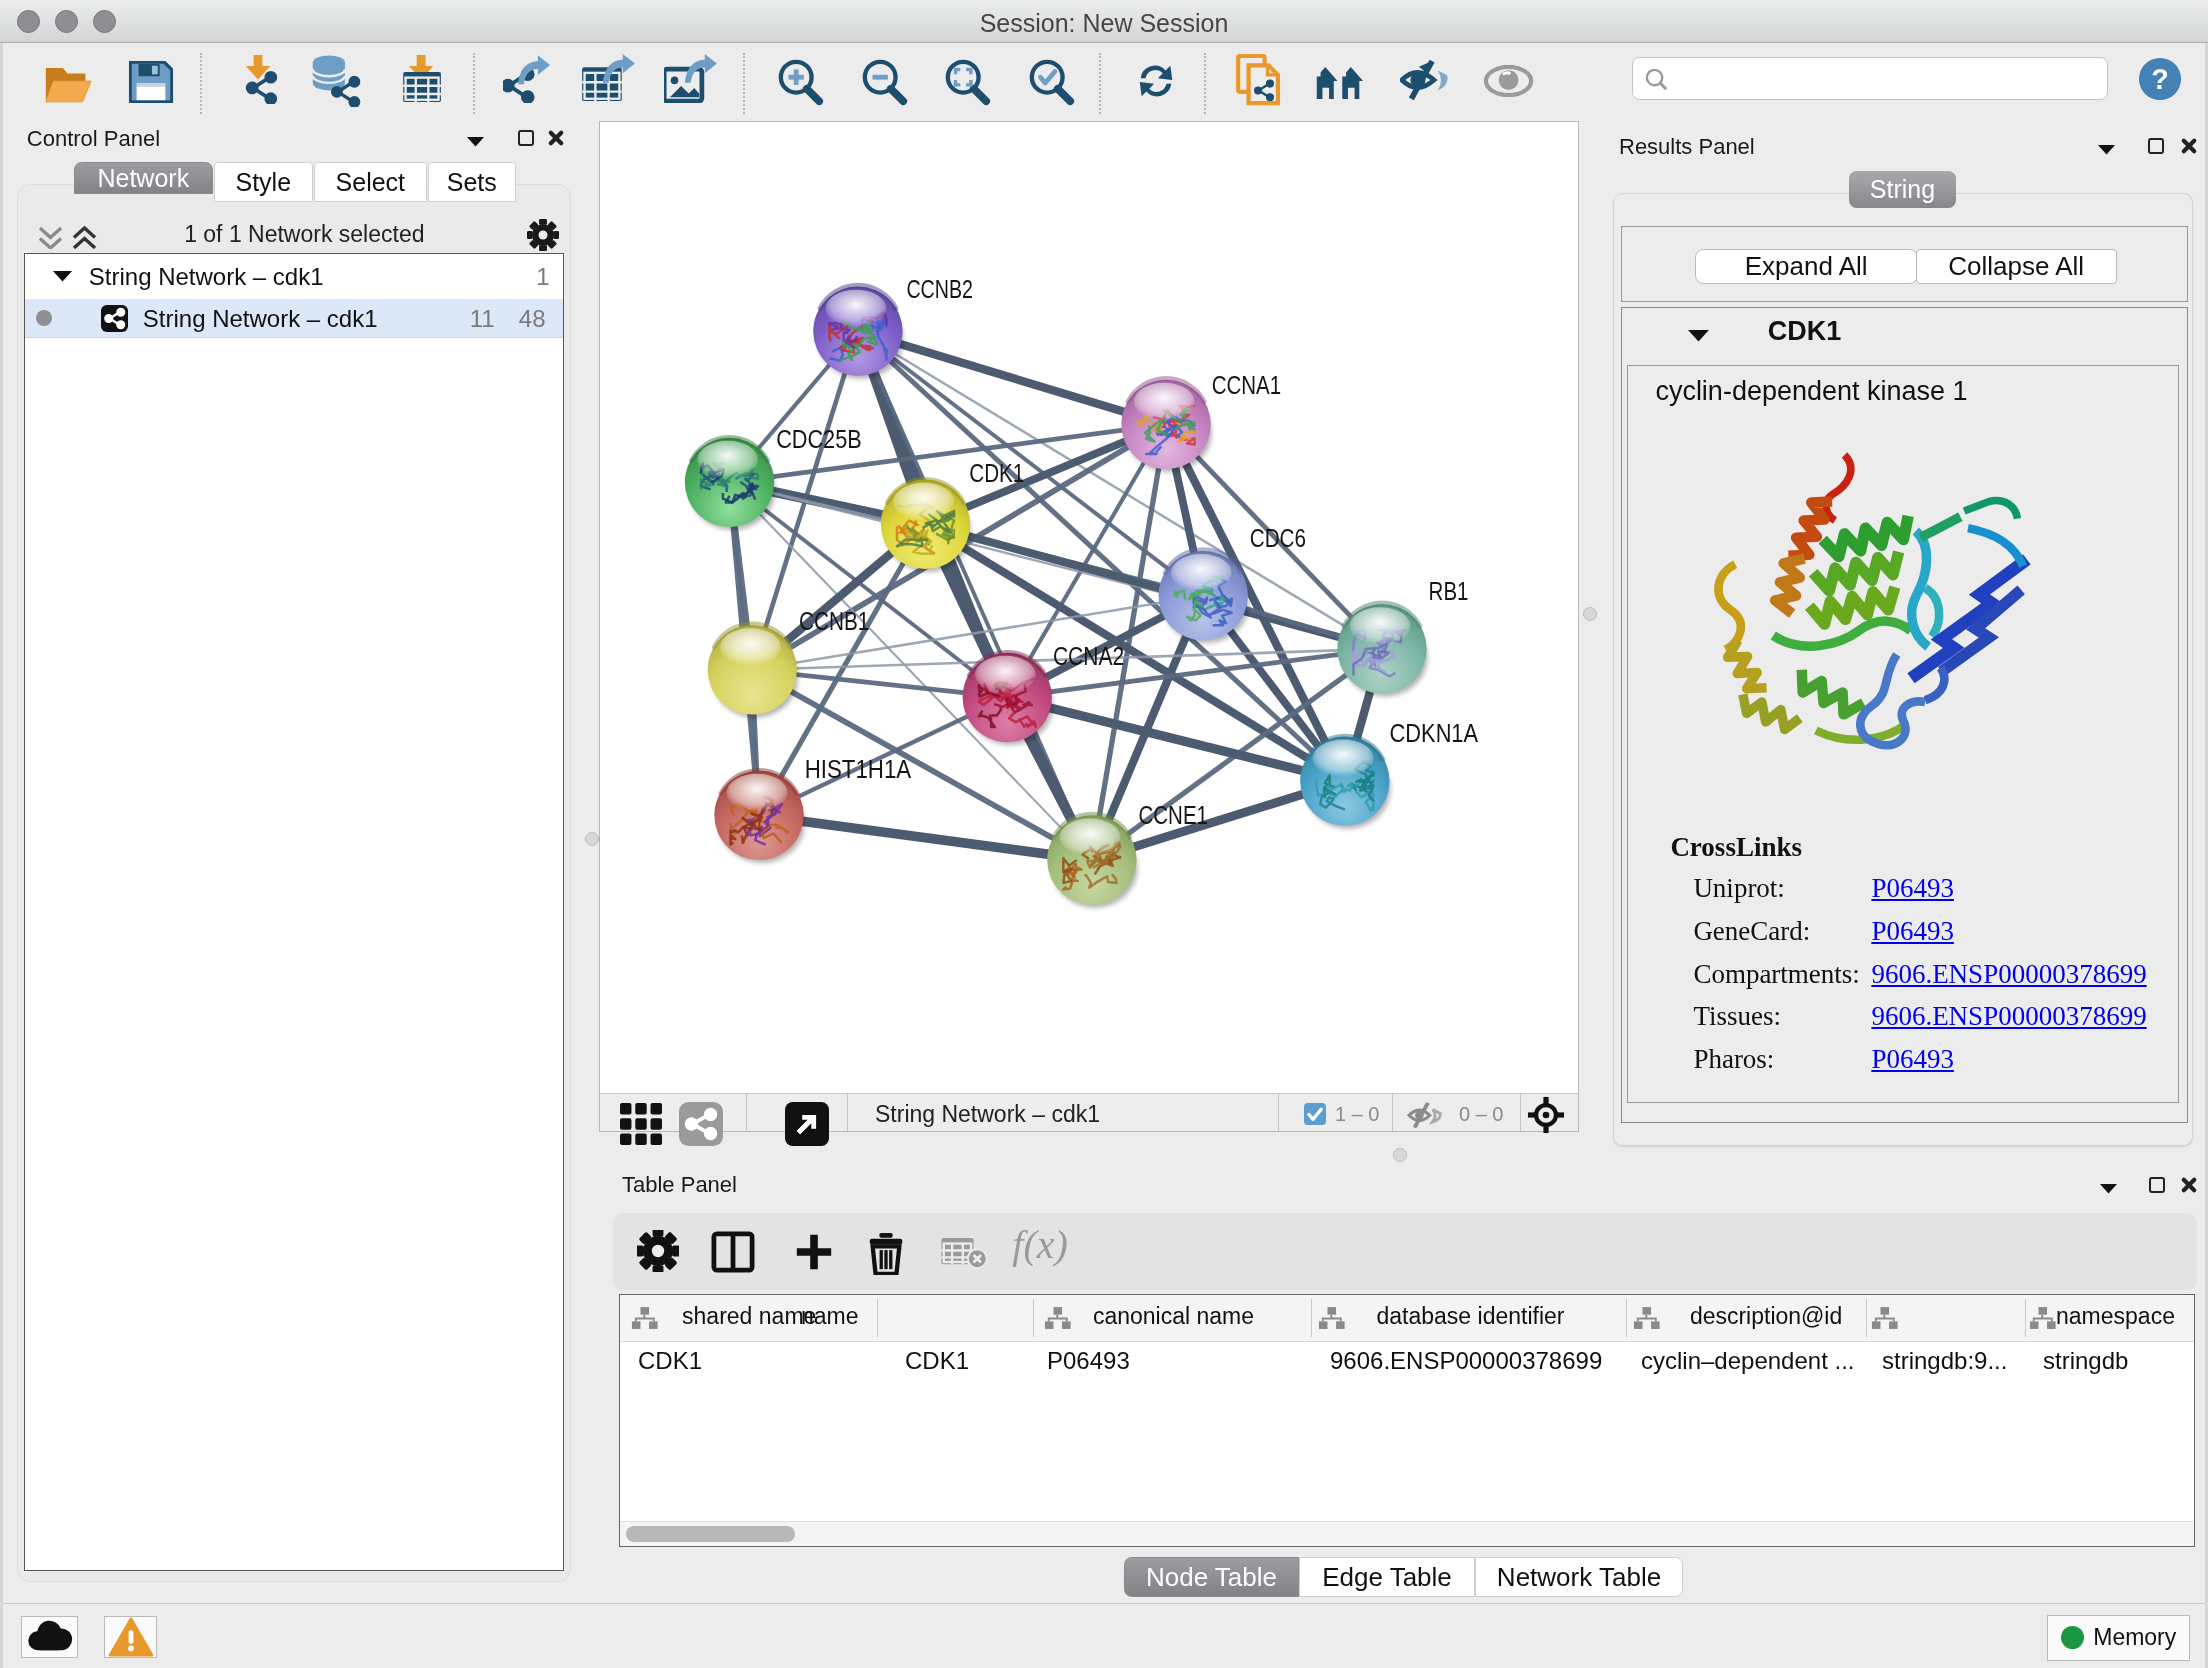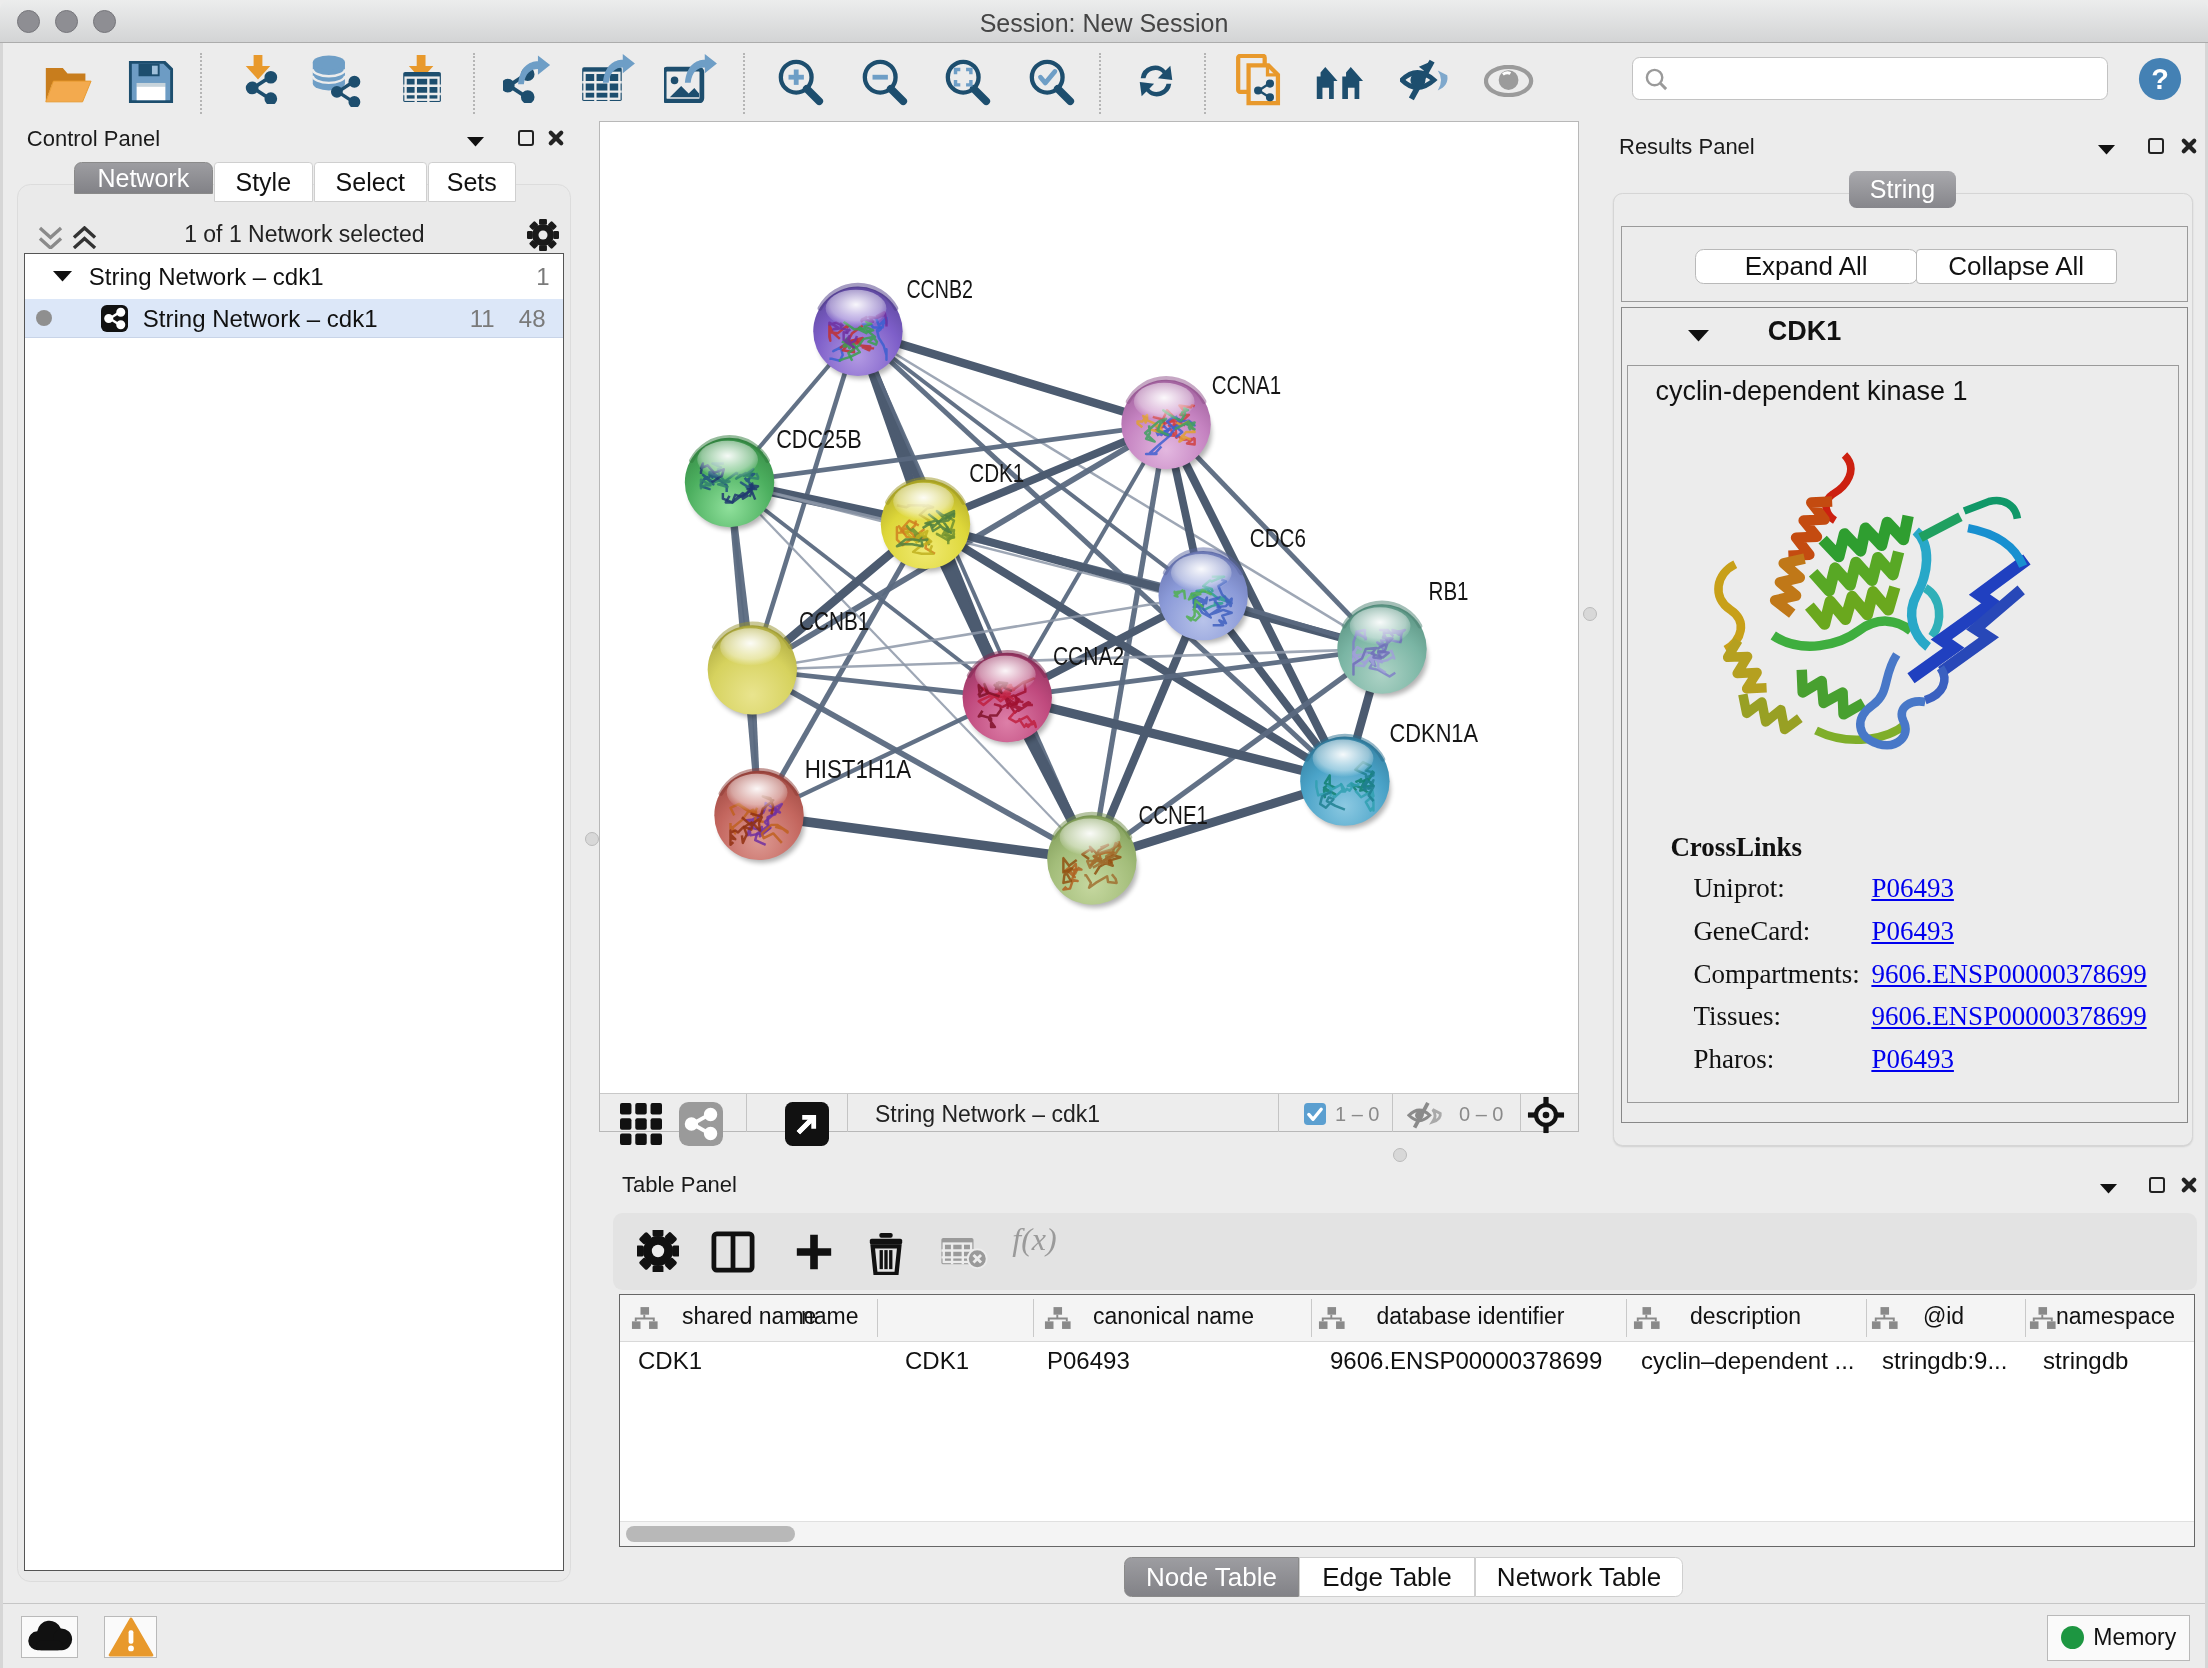--- a/index.html
+++ b/index.html
@@ -671,21 +671,21 @@
       <div class="abs" style="left:328px;top:23px"><svg width="48" height="34" viewBox="0 0 50 36">
           <rect x="0" y="2" width="34" height="28" rx="2" fill="#9a9a9a"></rect>
           <rect x="2.5" y="8" width="29" height="19.5" fill="#9a9a9a" stroke="#ececec" stroke-width="2.5"></rect>
           <line x1="11.333333333333334" y1="8" x2="11.333333333333334" y2="30" stroke="#ececec" stroke-width="2.5"></line>
           <line x1="0" y1="15.333333333333332" x2="34" y2="15.333333333333332" stroke="#ececec" stroke-width="2.5"></line>
           <line x1="22.666666666666668" y1="8" x2="22.666666666666668" y2="30" stroke="#ececec" stroke-width="2.5"></line>
           <line x1="0" y1="22.666666666666664" x2="34" y2="22.666666666666664" stroke="#ececec" stroke-width="2.5"></line>
           <circle cx="38" cy="24" r="10" fill="#9a9a9a" stroke="#ececec" stroke-width="2"></circle>
           <path d="M34 20 L42 28 M42 20 L34 28" stroke="#ececec" stroke-width="3"></path>
         </svg></div>
-      <div style="position:absolute;left:399px;top:7.6px;font-size:32px;font-style:italic;color:#9a9a9a;font-family:'Liberation Serif',serif;">f(x)</div>
+      <div style="position:absolute;left:399px;top:7.6px;font-size:40px;font-style:italic;color:#9a9a9a;font-family:'Liberation Serif',serif;">f(x)</div>
     </div>
     <div style="position:absolute;left:20px;top:124px;width:1576px;height:253px;background:#fff;border:1.9px solid #666;">
       <div style="position:absolute;left:0;top:0;width:100%;height:47px;background:#f4f4f4;border-bottom:1.9px solid #d9d9d9;">
         <div class="abs" style="left:10.5px;top:10.5px"><svg width="28.5" height="25" viewBox="0 0 30 26">
             <g fill="#8a8a8a">
               <rect x="10" y="1" width="9" height="8"></rect>
               <rect x="1" y="16" width="9" height="8"></rect>
               <rect x="19" y="16" width="9" height="8"></rect>
               <path d="M14 9 L14 13 L5 13 L5 16 M14 13 L24 13 L24 16" fill="none" stroke="#8a8a8a" stroke-width="2"></path>
             </g>
@@ -725,21 +725,21 @@
         <div style="position:absolute;left:983px;top:7.6px;width:285px;text-align:center;font-size:23px;color:#111;">description</div>
         <div style="position:absolute;left:1246px;top:3.8px;width:0;height:38px;border-left:1.9px solid #c9c9c9;"></div>
         <div class="abs" style="left:1251px;top:10.5px"><svg width="28.5" height="25" viewBox="0 0 30 26">
             <g fill="#8a8a8a">
               <rect x="10" y="1" width="9" height="8"></rect>
               <rect x="1" y="16" width="9" height="8"></rect>
               <rect x="19" y="16" width="9" height="8"></rect>
               <path d="M14 9 L14 13 L5 13 L5 16 M14 13 L24 13 L24 16" fill="none" stroke="#8a8a8a" stroke-width="2"></path>
             </g>
           </svg></div>
-        <div style="position:absolute;left:1181px;top:7.6px;width:285px;text-align:center;font-size:23px;color:#111;">@id</div>
+        <div style="position:absolute;left:1181px;top:7.6px;width:285px;text-align:left;font-size:23px;color:#111;">@id</div>
         <div style="position:absolute;left:1405px;top:3.8px;width:0;height:38px;border-left:1.9px solid #c9c9c9;"></div>
         <div class="abs" style="left:1409px;top:10.5px"><svg width="28.5" height="25" viewBox="0 0 30 26">
             <g fill="#8a8a8a">
               <rect x="10" y="1" width="9" height="8"></rect>
               <rect x="1" y="16" width="9" height="8"></rect>
               <rect x="19" y="16" width="9" height="8"></rect>
               <path d="M14 9 L14 13 L5 13 L5 16 M14 13 L24 13 L24 16" fill="none" stroke="#8a8a8a" stroke-width="2"></path>
             </g>
           </svg></div>
         <div style="position:absolute;left:1353px;top:7.6px;width:285px;text-align:center;font-size:23px;color:#111;">namespace</div>

